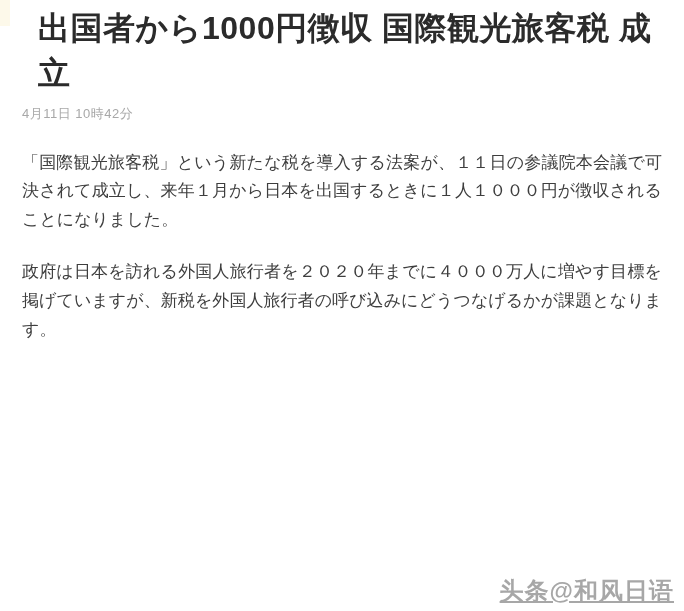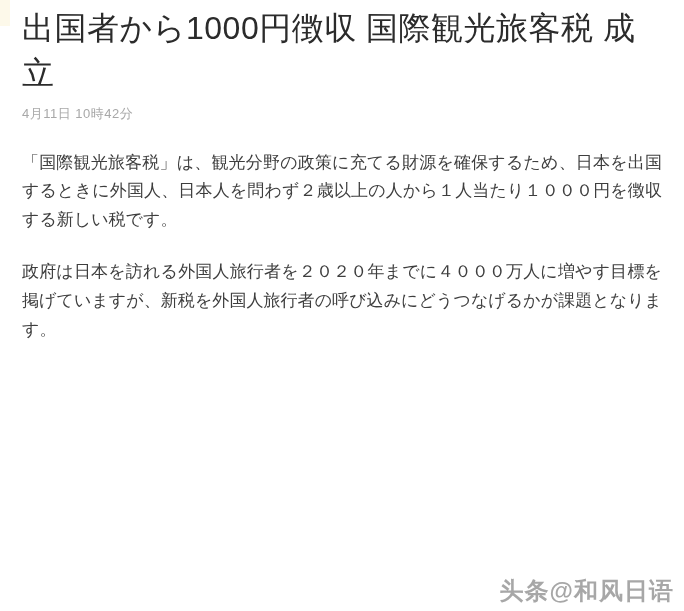--- a/index.html
+++ b/index.html
@@ -13,24 +13,24 @@
     background: #ffffff;
     font-family: "Liberation Sans", "DejaVu Sans", sans-serif;
     position: relative;
   }
   .article {
     padding: 6px 22px 0 22px;
     position: relative;
   }
   .article-title {
     font-size: 32px;
-    font-weight: 400;
+    font-weight: 700;
     line-height: 1.4;
     color: #2b2b2b;
-    margin: 0 0 9px 0;
+    margin: 0 0 9px 16px;
     letter-spacing: 0.5px;
   }
   .article-date {
     font-size: 13px;
     color: #a8a8a8;
     margin: 0 0 26px 0;
     letter-spacing: 0.5px;
   }
   .article-body p {
     font-size: 17px;
@@ -51,31 +51,32 @@
     position: absolute;
     right: 10px;
     bottom: 4px;
     font-size: 24px;
     font-weight: 600;
     color: #8f8f8f;
     opacity: 0.78;
     letter-spacing: 1px;
     pointer-events: none;
     white-space: nowrap;
+    text-decoration: underline;
   }
 </style>
 </head>
 <body>
 
 <div class="corner-artifact"></div>
 
 <div class="article">
   <h1 class="article-title">出国者から1000円徴収 国際観光旅客税 成立</h1>
 
   <div class="article-date">4月11日 10時42分</div>
 
   <div class="article-body">
-    <p>「国際観光旅客税」は、観光分野の政策に充てる財源を確保するため、日本を出国するときに外国人、日本人を問わず２歳以上の人から１人当たり１０００円を徴収する新しい税です。</p>
+    <p>「国際観光旅客税」という新たな税を導入する法案が、１１日の参議院本会議で可決されて成立し、来年１月から日本を出国するときに１人１０００円が徴収されることになりました。</p>
     <p>政府は日本を訪れる外国人旅行者を２０２０年までに４０００万人に増やす目標を掲げていますが、新税を外国人旅行者の呼び込みにどうつなげるかが課題となります。</p>
   </div>
 </div>
 
 <div class="watermark">头条@和风日语</div>
 
 </body></html>

